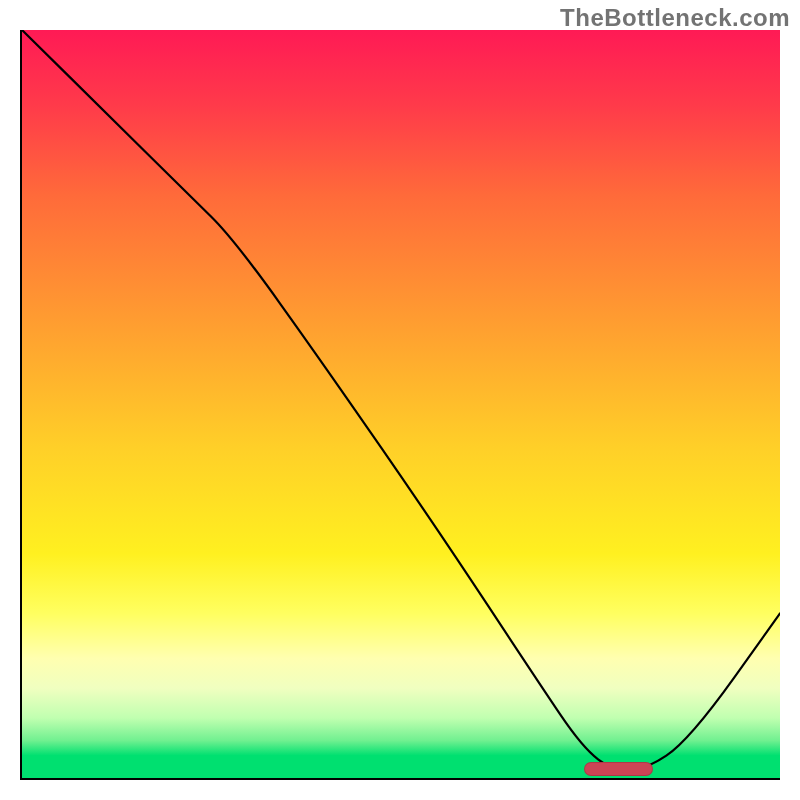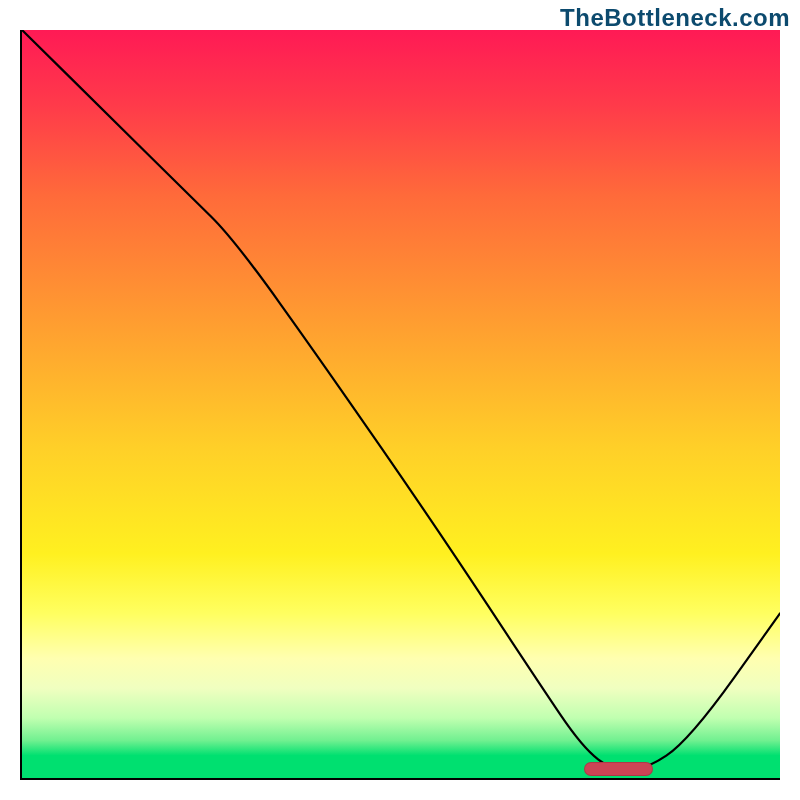--- a/index.html
+++ b/index.html
@@ -10,21 +10,21 @@
     height: 800px;
     background: #fff;
   }
   .watermark {
     position: absolute;
     top: 4px;
     right: 10px;
     font-family: Arial, Helvetica, sans-serif;
     font-size: 24px;
     font-weight: bold;
-    color: #0c4a6e;
+    color: #737373;
     letter-spacing: 0.5px;
   }
   .plot-area {
     position: absolute;
     left: 20px;
     top: 30px;
     width: 760px;
     height: 750px;
     border: 2.5px solid #000;
     border-top: none;

